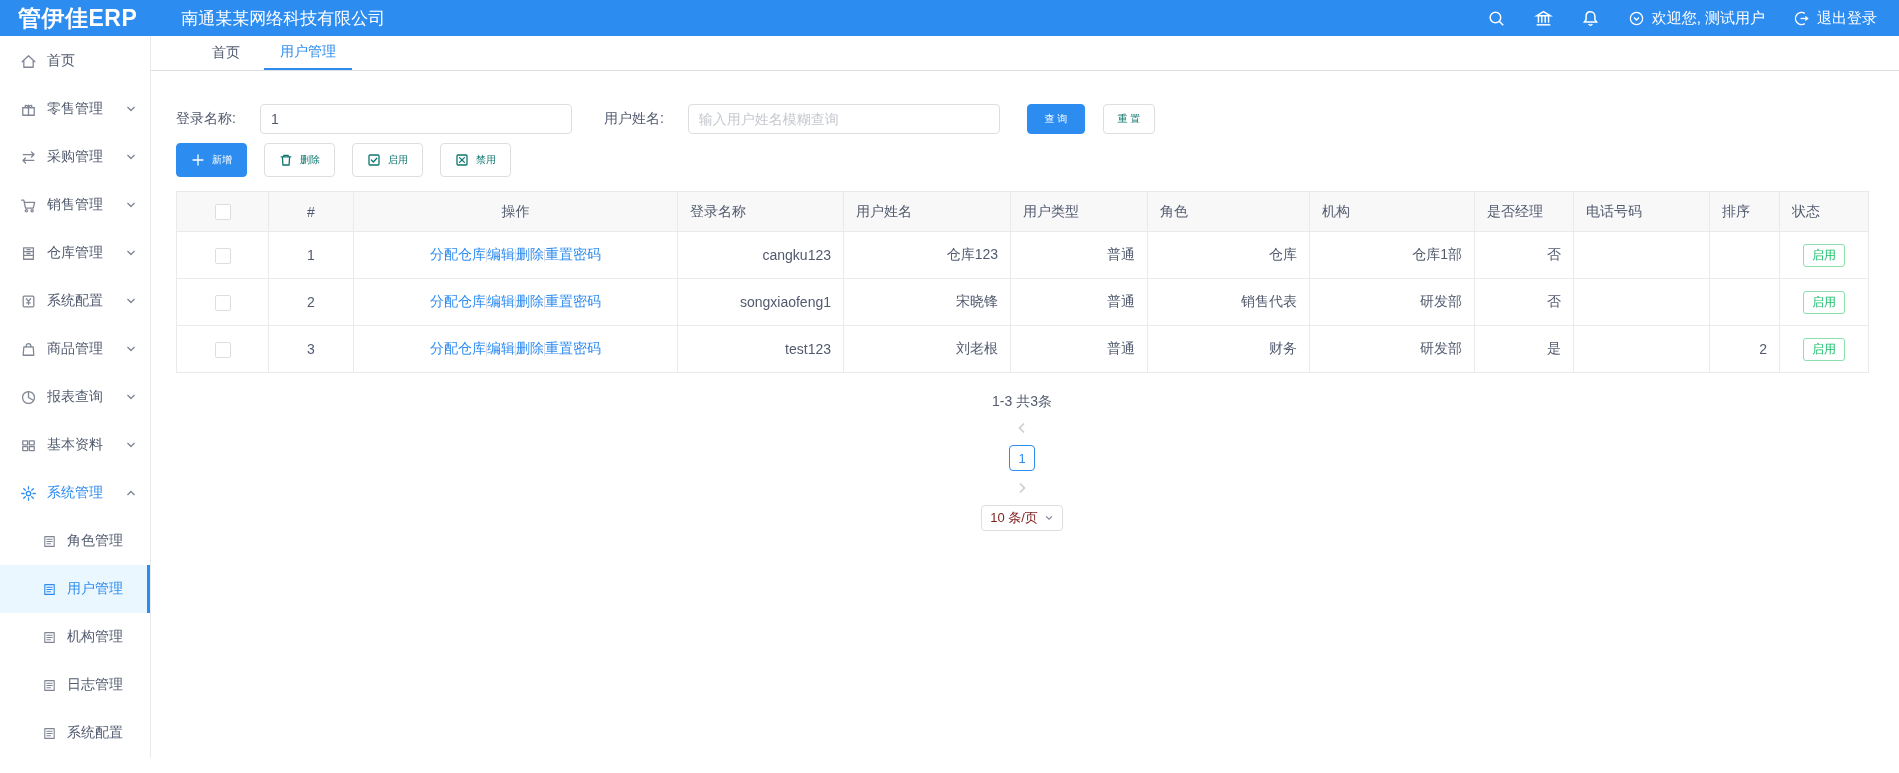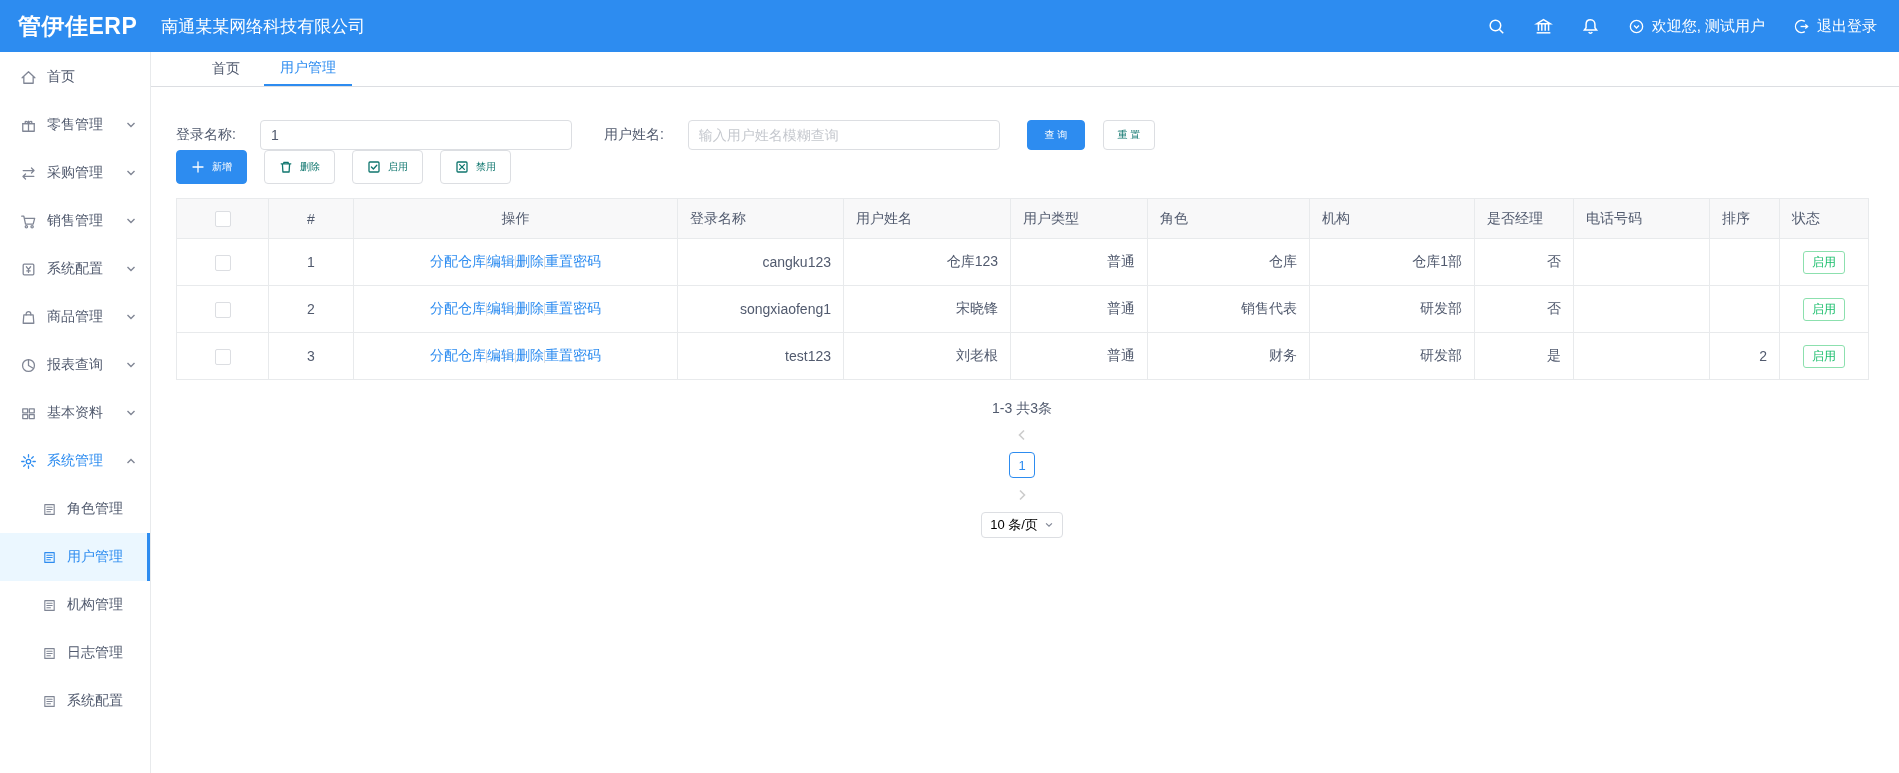--- a/index.html
+++ b/index.html
@@ -2,23 +2,23 @@
 <html><head>
 <meta charset="utf-8">
 <style>
   * { margin:0; padding:0; box-sizing:border-box; }
   html,body { background:#fff; }
   .app {
     width:1899px; height:773px; position:relative; overflow:hidden; background:#fff;
     font-family:"Liberation Sans","DejaVu Sans",sans-serif; color:#515a6e;
   }
   
-  .topbar { height:52px; background:#2d8cf0; display:flex; align-items:center; color:#fff;text-align:right; }
+  .topbar { height:36px; background:#2d8cf0; display:flex; align-items:center; color:#fff;text-align:right; }
   .logo { padding-left:18px; font-size:23px; font-weight:bold; letter-spacing:.5px; white-space:nowrap; }
-  .company { font-size:17px; margin-left:24px; white-space:nowrap; }
+  .company { font-size:17px; margin-left:44px; white-space:nowrap; }
   .topbar-right { margin-left:auto; display:flex; align-items:center; gap:28px; padding-right:22px; font-size:15px; }
   .top-icon { display:flex; align-items:center; cursor:pointer; }
   .top-icon svg { width:19px; height:19px; stroke:#fff; fill:none; stroke-width:1.4; }
   .top-group { display:flex; align-items:center; gap:7px; cursor:pointer; }
   .top-group svg { width:17px; height:17px; stroke:#fff; fill:none; stroke-width:1.4; }
   
   .body-row { display:flex; height:722px; }
   .sidebar { width:151px; flex-shrink:0; border-right:1px solid #e8eaec; padding-top:1px; overflow:hidden; }
   .sb-item { height:48px; display:flex; align-items:center; padding:0 13px 0 20px; font-size:14px; color:#515a6e; cursor:pointer; position:relative; }
   .sb-icon { width:17px; height:17px; margin-right:10px; color:#808695; display:flex; flex-shrink:0; }
@@ -43,42 +43,42 @@
   .field-label { font-size:14px; white-space:nowrap; }
   .text-input { width:312px; height:30px; border:1px solid #dcdee2; border-radius:4px; padding:0 10px;
     font-size:14px; color:#515a6e; outline:none; margin-left:24px; font-family:inherit; }
   .text-input::placeholder { color:#c5c8ce; }
   .label2 { margin-left:32px; }
   .btn { height:30px; border-radius:4px; font-size:10px; display:inline-flex; align-items:center; justify-content:center; cursor:pointer; white-space:nowrap; }
   .btn-primary { background:#2d8cf0; border:1px solid #2d8cf0; color:#fff; }
   .btn-default { background:#fff; border:1px solid #dcdee2; color:#0f766e; }
   .btn-query { width:58px; margin-left:27px; }
   .btn-reset { width:52px; margin-left:18px; }
-  .toolbar { display:flex; gap:17px; }
+  .toolbar { margin-top:9px; display:flex; gap:17px; }
   .tbtn { height:34px; padding:0 14px; gap:7px; }
   .tbtn svg { width:14px; height:14px; fill:none; stroke:currentColor; stroke-width:1.3; stroke-linecap:round; stroke-linejoin:round; }
   
   table.grid { border-collapse:collapse; table-layout:fixed; width:1692px; margin-top:14px; font-size:14px; }
   .grid th, .grid td { border:1px solid #e8eaec; color:#515a6e; overflow:hidden; white-space:nowrap; }
   .grid th { height:40px; background:#f8f8f9; font-weight:400; text-align:left; padding:0 12px; }
   .grid td { height:47px; background:#fff; padding:0 12px;text-align:right; }
   .grid th.center, .grid td.center { text-align:center; padding:0; }
   .cbx { display:inline-block; width:16px; height:16px; border:1px solid #dcdee2; border-radius:2px; background:#fff; vertical-align:middle; cursor:pointer; }
   .actions { display:flex; align-items:center; justify-content:center; }
   .link { color:#2d8cf0; cursor:pointer; }
   .sep { width:1px; height:13px; background:#dcdee2; }
   .badge { display:inline-block; border:1px solid #8ce0ae; color:#19be6b; font-size:12px; padding:2px 8px; border-radius:3px; background:#fff; }
   
   .pager { width:1692px; margin-top:20px; display:flex; align-items:center; justify-content:flex-end; gap:10px; font-size:14px;flex-direction:column; }
   .pg-arrow { display:flex; color:#ccc; cursor:pointer; }
   .pg-arrow svg { width:14px; height:14px; fill:none; stroke:currentColor; stroke-width:1.6; }
   .pg-num { width:26px; height:26px; border:1px solid #2d8cf0; border-radius:4px; color:#2d8cf0; background:#fff;
     display:flex; align-items:center; justify-content:center; font-size:13px; cursor:pointer; }
   .pg-size { height:26px; border:1px solid #dcdee2; border-radius:4px; background:#fff; display:flex; align-items:center;
-    gap:6px; padding:0 8px; font-size:13px; color:#000000; cursor:pointer; }
+    gap:6px; padding:0 8px; font-size:13px; color:#7f1d1d; cursor:pointer; }
   .pg-size svg { width:10px; height:10px; fill:none; stroke:#808695; stroke-width:1.4; }
 </style>
 </head>
 <body>
 
 <div class="app">
 
   <div class="topbar">
     <div class="logo">管伊佳ERP</div>
     <div class="company">南通某某网络科技有限公司</div>
@@ -174,20 +174,37 @@
           <span class="sb-label">销售管理</span>
           <span class="sb-chev down">
             <svg viewBox="0 0 12 12">
               <polyline points="2.5,4 6,7.5 9.5,4"></polyline>
             </svg>
           </span>
         </div>
         <div class="sb-item">
           <span class="sb-icon">
             <svg viewBox="0 0 16 16">
+              <rect x="3.4" y="2.6" width="9.2" height="10.8"></rect>
+              <line x1="3.4" y1="6.2" x2="12.6" y2="6.2"></line>
+              <line x1="3.4" y1="9.8" x2="12.6" y2="9.8"></line>
+              <line x1="6.6" y1="4.4" x2="9.4" y2="4.4"></line>
+              <line x1="6.6" y1="8" x2="9.4" y2="8"></line>
+            </svg>
+          </span>
+          <span class="sb-label">仓库管理</span>
+          <span class="sb-chev down">
+            <svg viewBox="0 0 12 12">
+              <polyline points="2.5,4 6,7.5 9.5,4"></polyline>
+            </svg>
+          </span>
+        </div>
+        <div class="sb-item">
+          <span class="sb-icon">
+            <svg viewBox="0 0 16 16">
               <rect x="3" y="3" width="10" height="10" rx="1"></rect>
               <path d="M6 5.4 L8 7.8 L10 5.4 M8 7.8 V10.8 M6.4 9.3 H9.6"></path>
             </svg>
           </span>
           <span class="sb-label">系统配置</span>
           <span class="sb-chev down">
             <svg viewBox="0 0 12 12">
               <polyline points="2.5,4 6,7.5 9.5,4"></polyline>
             </svg>
           </span>

